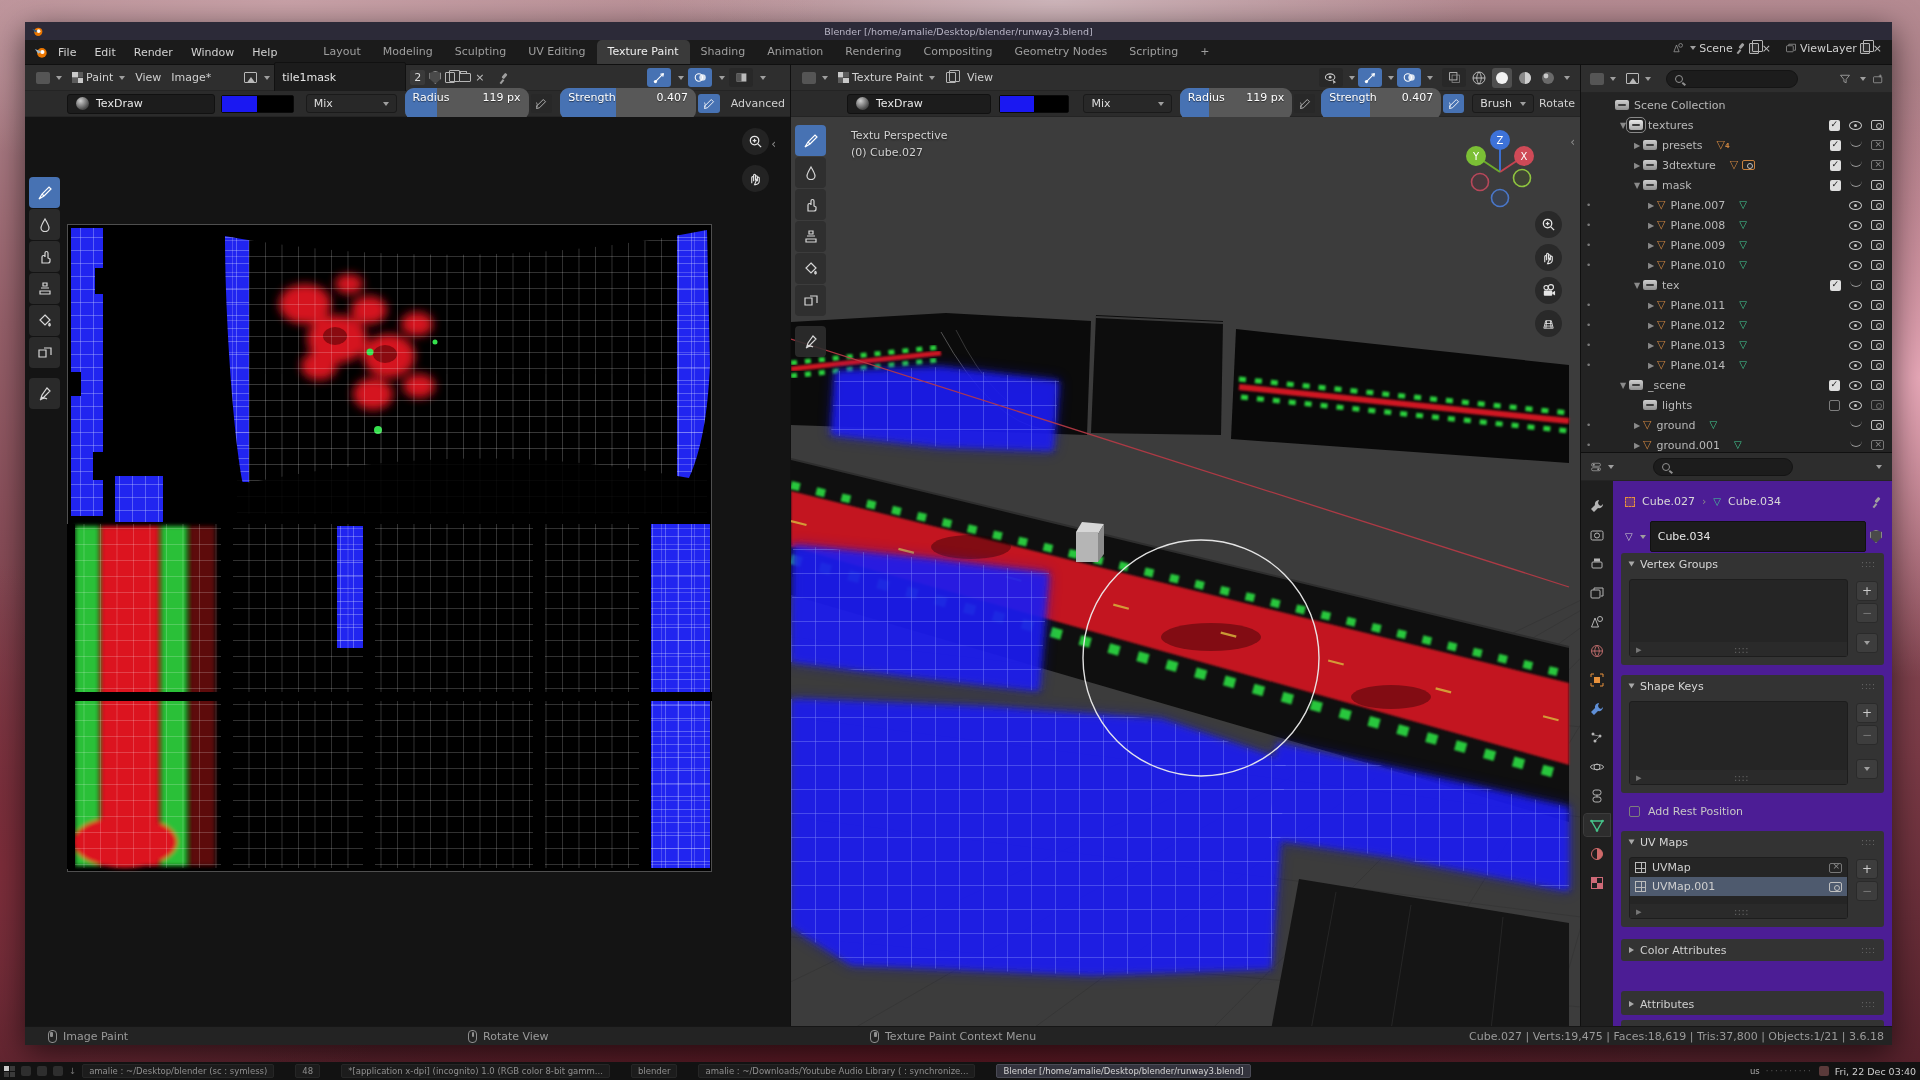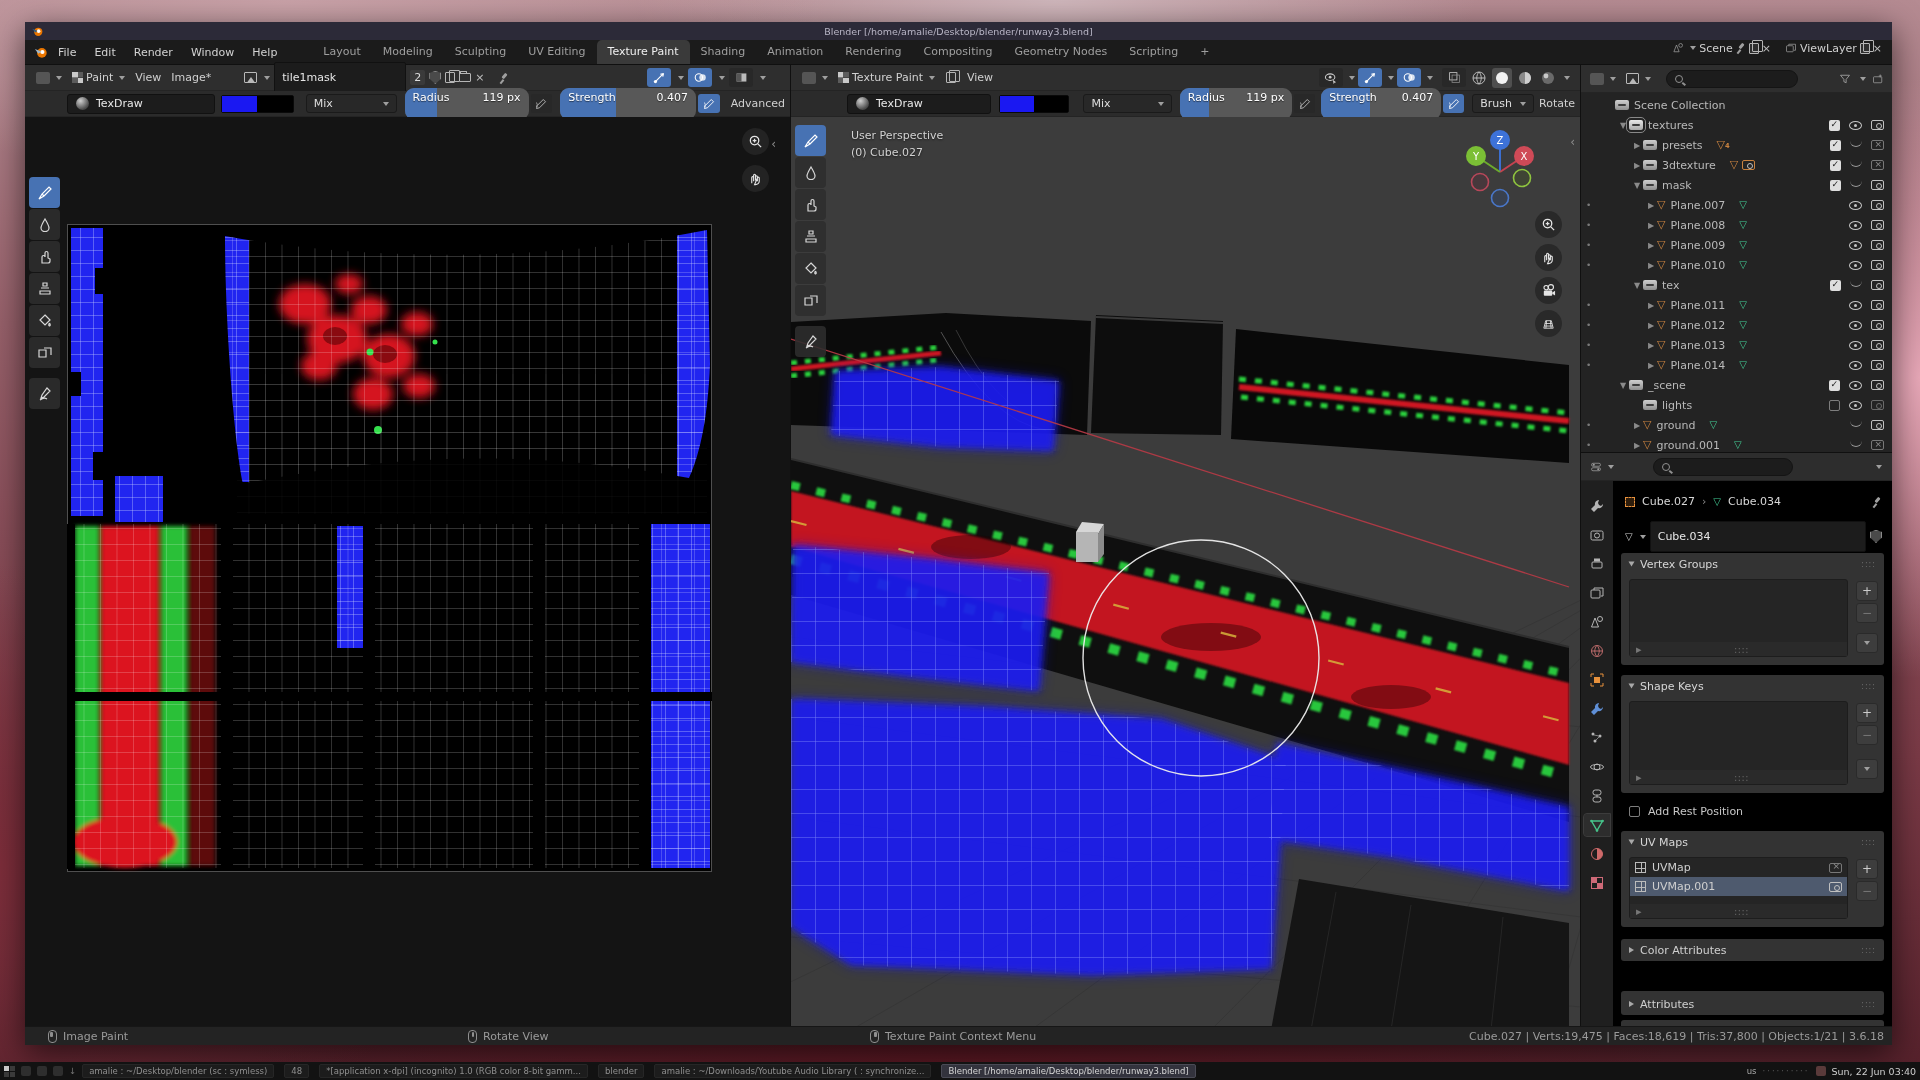--- a/index.html
+++ b/index.html
@@ -81,21 +81,21 @@
   .eye{width:13px;height:9px;border:1px solid #c4c4c4;border-radius:50%;position:relative;}
   .eye::after{content:"";position:absolute;left:4px;top:2px;width:3px;height:3px;border-radius:50%;background:#c4c4c4;}
   .eyec{width:12px;height:6px;border-bottom:1.6px solid #9a9a9a;border-radius:0 0 12px 12px;margin-top:-3px;}
   .cam{width:13px;height:10px;border:1px solid #c0c0c0;border-radius:2px;position:relative;}
   .cam::before{content:"";position:absolute;left:3.5px;top:2px;width:4px;height:4px;border:1px solid #c0c0c0;border-radius:50%;}
   .camx{border-color:#787878;}
   .camx::before{display:none;}
   .camx::after{content:"×";position:absolute;left:2.5px;top:-2.5px;color:#8f8f8f;font-size:9px;}
   .camdim{opacity:.45;}
   
-  #props{background:#000000;}
+  #props{background:#4c1d95;}
   .ptabs{position:absolute;left:0;top:28px;bottom:0;width:32px;background:#1f1f1f;display:flex;flex-direction:column;align-items:center;padding-top:14px;gap:7px;}
   .ptab{width:26px;height:22px;display:flex;align-items:center;justify-content:center;border-radius:3px 0 0 3px;}
   .ptab.active{background:#2d2d2d;outline:1px solid #3c3c3c;}
   .panel{position:absolute;left:40px;right:8px;background:#333;border-radius:3px;}
   .panel-h{height:22px;display:flex;align-items:center;padding:0 8px;color:#d6d6d6;gap:6px;}
   .grip{margin-left:auto;color:#6c6c6c;font-size:8px;letter-spacing:1px;}
   .carr{width:0;height:0;border-top:3.5px solid transparent;border-bottom:3.5px solid transparent;border-left:5px solid #a9a9a9;display:inline-block;}
   .carr.open{transform:rotate(90deg);}
   .listbox{position:absolute;left:8px;right:36px;background:#252525;border:1px solid #1d1d1d;border-radius:3px;}
   .listfoot{position:absolute;left:0;right:0;bottom:0;height:14px;background:#2a2a2a;display:flex;align-items:center;padding:0 6px;color:#777;}
@@ -591,21 +591,21 @@
         <path d="M520 913 L545 775 M600 913 L620 788 M700 913 L712 800" stroke="#262626"></path>
 
         <polygon points="285,415 291,405 313,407 307,417" fill="#d6d6d6"></polygon>
         <rect x="285" y="415" width="22" height="30" fill="#b5b5b5"></rect>
         <polygon points="307,417 313,407 313,437 307,445" fill="#8b8b8b"></polygon>
 
         <path d="M0 222 L778 470" stroke="#b93a46" stroke-width="1.3" opacity=".9"></path>
 
         <circle cx="410" cy="541" r="118" fill="none" stroke="#ededed" stroke-width="1.4" opacity=".95"></circle>
       </svg>
-      <div class="vp-text" style="left:60px;top:10px">User Perspective</div>
+      <div class="vp-text" style="left:60px;top:10px">Textu Perspective</div>
       <div class="vp-text" style="left:60px;top:27px">(0) Cube.027</div>
 
       <svg class="abs" style="right:38px;top:9px" width="84" height="84" viewBox="0 0 84 84">
         <path d="M42 46 L42 16" stroke="#3b6fd0" stroke-width="2"></path>
         <path d="M42 46 L66 30" stroke="#c3424f" stroke-width="2"></path>
         <path d="M42 46 L18 30" stroke="#6daa2c" stroke-width="2"></path>
         <circle cx="42" cy="14" r="10" fill="#3d72d8"></circle>
           <text x="42" y="17.5" text-anchor="middle" font-size="10" fill="#fff">Z</text>
         <circle cx="66" cy="30" r="10" fill="#cf4a57"></circle>
           <text x="66" y="33.5" text-anchor="middle" font-size="10" fill="#fff">X</text>
@@ -1134,25 +1134,25 @@
   <span class="pager">
       <span class="on"></span>
       <span></span>
       <span></span>
       <span></span>
     </span>
   <span class="tb-ic"></span>
   <span class="tb-ic"></span>
   <span class="tb-ic"></span>
   <span style="color:#777">↓</span>
-  <div id="tasks" class="row" style="gap:10px">
+  <div id="tasks" class="row" style="gap:21px">
       <div class="task">amalie : ~/Desktop/blender (sc : symless)</div>
       <div class="task">48</div>
       <div class="task">*[application x-dpi] (incognito) 1.0 (RGB color 8-bit gamm...</div>
       <div class="task">blender</div>
       <div class="task">amalie : ~/Downloads/Youtube Audio Library ( : synchronize...</div>
       <div class="task active">Blender [/home/amalie/Desktop/blender/runway3.blend]</div>
     </div>
   <span style="margin-left:auto;color:#aaa">us</span>
   <span class="tray-dots">··········</span>
   <span class="tb-ic" style="background:#5a3a3a"></span>
-  <span style="color:#cfcfcf;font-size:9.5px">Sun, 22 Jun 03:40</span>
+  <span style="color:#cfcfcf;font-size:9.5px">Fri, 22 Dec 03:40</span>
 </div>
 
 </body></html>

